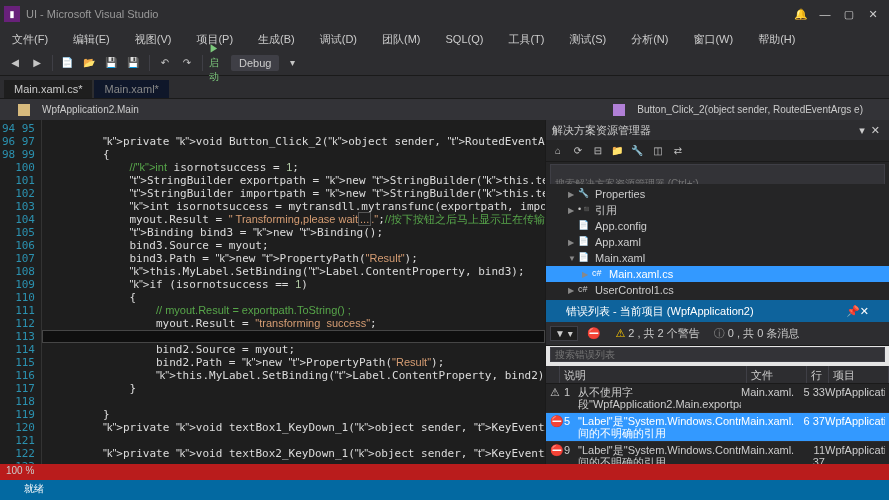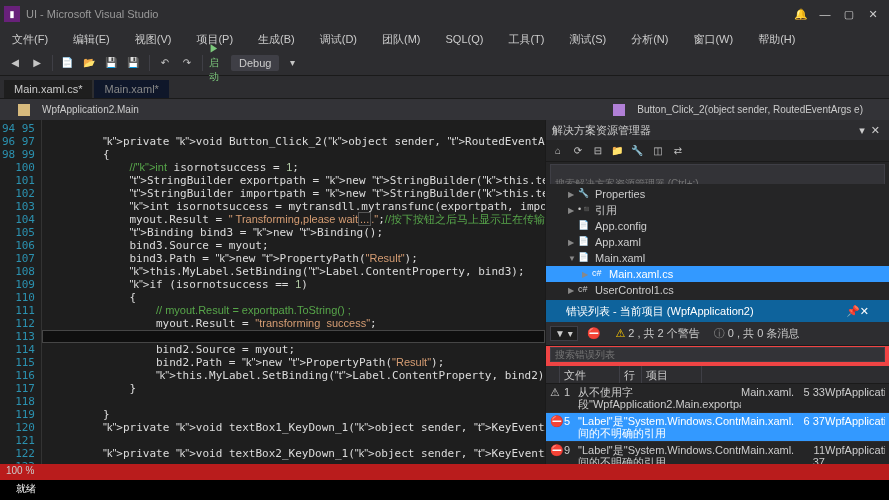--- a/index.html
+++ b/index.html
@@ -40,35 +40,35 @@
 .tree .node{display:flex;align-items:center;height:16px;padding-left:20px;cursor:pointer;color:#ccc}
 .tree .node.sel{background:#3399ff;color:#fff}
 .tree .exp{width:10px;color:#888;font-size:8px}
 .tree .nicon{width:14px;height:12px;margin-right:3px;font-size:9px}
 .err-hdr{height:22px;background:#0e639c;color:#fff;display:flex;align-items:center;padding:0 20px;font-size:11px}
 .err-hdr .sp{flex:1}
 .err-filter{height:24px;background:#2d2d30;display:flex;align-items:center;padding:0 4px;gap:6px;border-bottom:1px solid #1a1a1a}
 .err-filter .fb{display:flex;align-items:center;gap:3px;padding:2px 4px;cursor:pointer;font-size:10px}
 .err-filter .eicon{color:#f44}.err-filter .wicon{color:#fc0}.err-filter .iicon{color:#888}
 .err-filter .dd{background:#1e1e1e;border:1px solid #3f3f46;padding:1px 4px}
-.err-search{height:20px;background:#ef4444;padding:1px 4px}
+.err-search{height:20px;background:#e5e5e5;padding:1px 4px}
 .err-search input{width:100%;background:#333337;border:1px solid #3f3f46;color:#888;padding:1px 4px;font-size:10px}
 .err-cols{height:18px;background:#2d2d30;display:flex;border-bottom:1px solid #1a1a1a;font-size:10px;color:#ccc}
 .err-cols .col{padding:2px 4px;border-right:1px solid #3f3f46}
 .err-list{flex:1;overflow:hidden;background:#252526;font-size:10px}
 .err-row{display:flex;padding:2px 4px;border-bottom:1px solid #2d2d30;color:#ccc;line-height:12px}
 .err-row.sel{background:#3399ff;color:#fff}
 .err-row .ri{width:14px;flex-shrink:0}
 .err-row .rn{width:14px;flex-shrink:0}
 .err-row .rd{flex:1;overflow:hidden}
 .err-row .rf{width:60px;flex-shrink:0}
 .err-row .rl{width:24px;flex-shrink:0;text-align:right}
 .err-row .rp{width:60px;flex-shrink:0;overflow:hidden}
 .zoom{height:16px;background:#b91c1c;color:#ccc;padding:1px 6px;font-size:10px}
-.status{height:20px;background:#000000;color:#fff;padding:2px 16px;font-size:10px}
+.status{height:20px;background:#0369a1;color:#fff;padding:2px 24px;font-size:10px}
 </style>
 </head>
 <body>
 
 <div class="titlebar">
   <div class="vs-logo">▮</div>
   <div class="title">UI - Microsoft Visual Studio</div>
   <div class="spacer"></div>
   <div class="winbtn">🔔</div>
   <div class="winbtn">—</div>
@@ -275,20 +275,21 @@
       <div class="fb">
           <span class="iicon">ⓘ</span>
           <span>0 , 共 0 条消息</span>
         </div>
     </div>
     <div class="err-search">
       <input placeholder="搜索错误列表" style="">
     </div>
     <div class="err-cols">
       <div class="col" style="width:14px"></div>
+      <div class="col" style="flex:1">说明</div>
       <div class="col" style="width:60px">文件</div>
       <div class="col" style="width:22px">行</div>
       <div class="col" style="width:60px">项目</div>
     </div>
     <div class="err-list" id="errlist">
         <div class="err-row">
           <div class="ri">⚠</div>
           <div class="rn">1</div>
           <div class="rd">从不使用字段"WpfApplication2.Main.exportpath"</div>
           <div class="rf">Main.xaml.</div>

